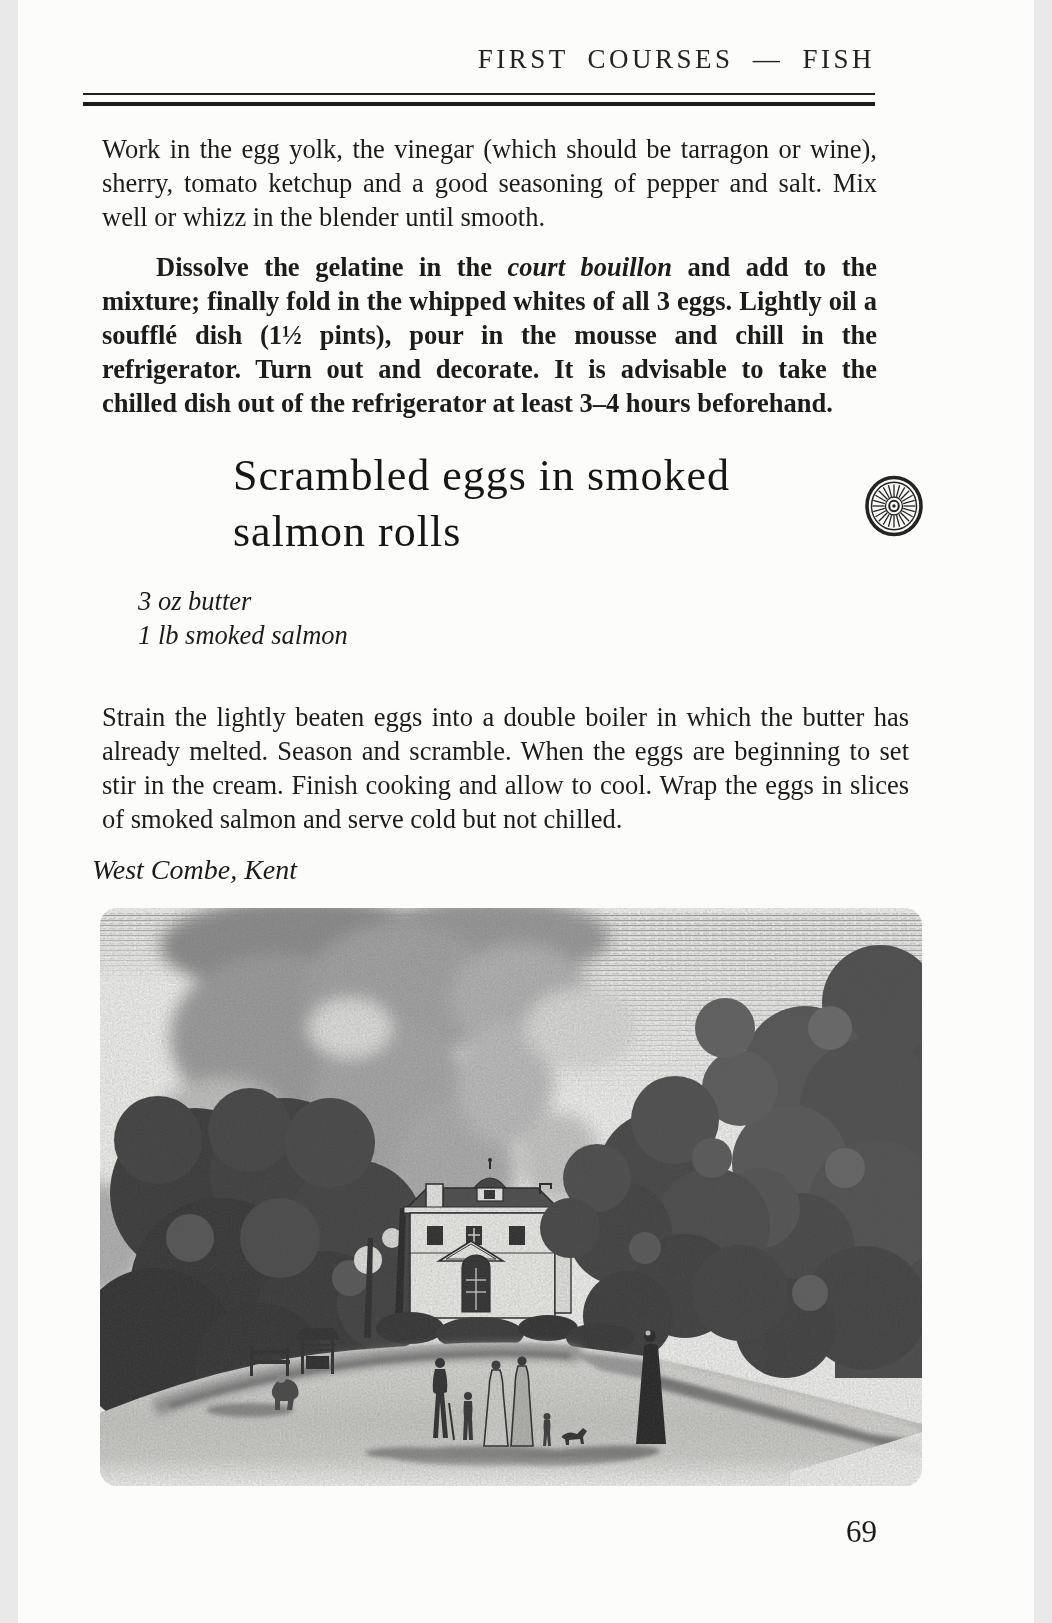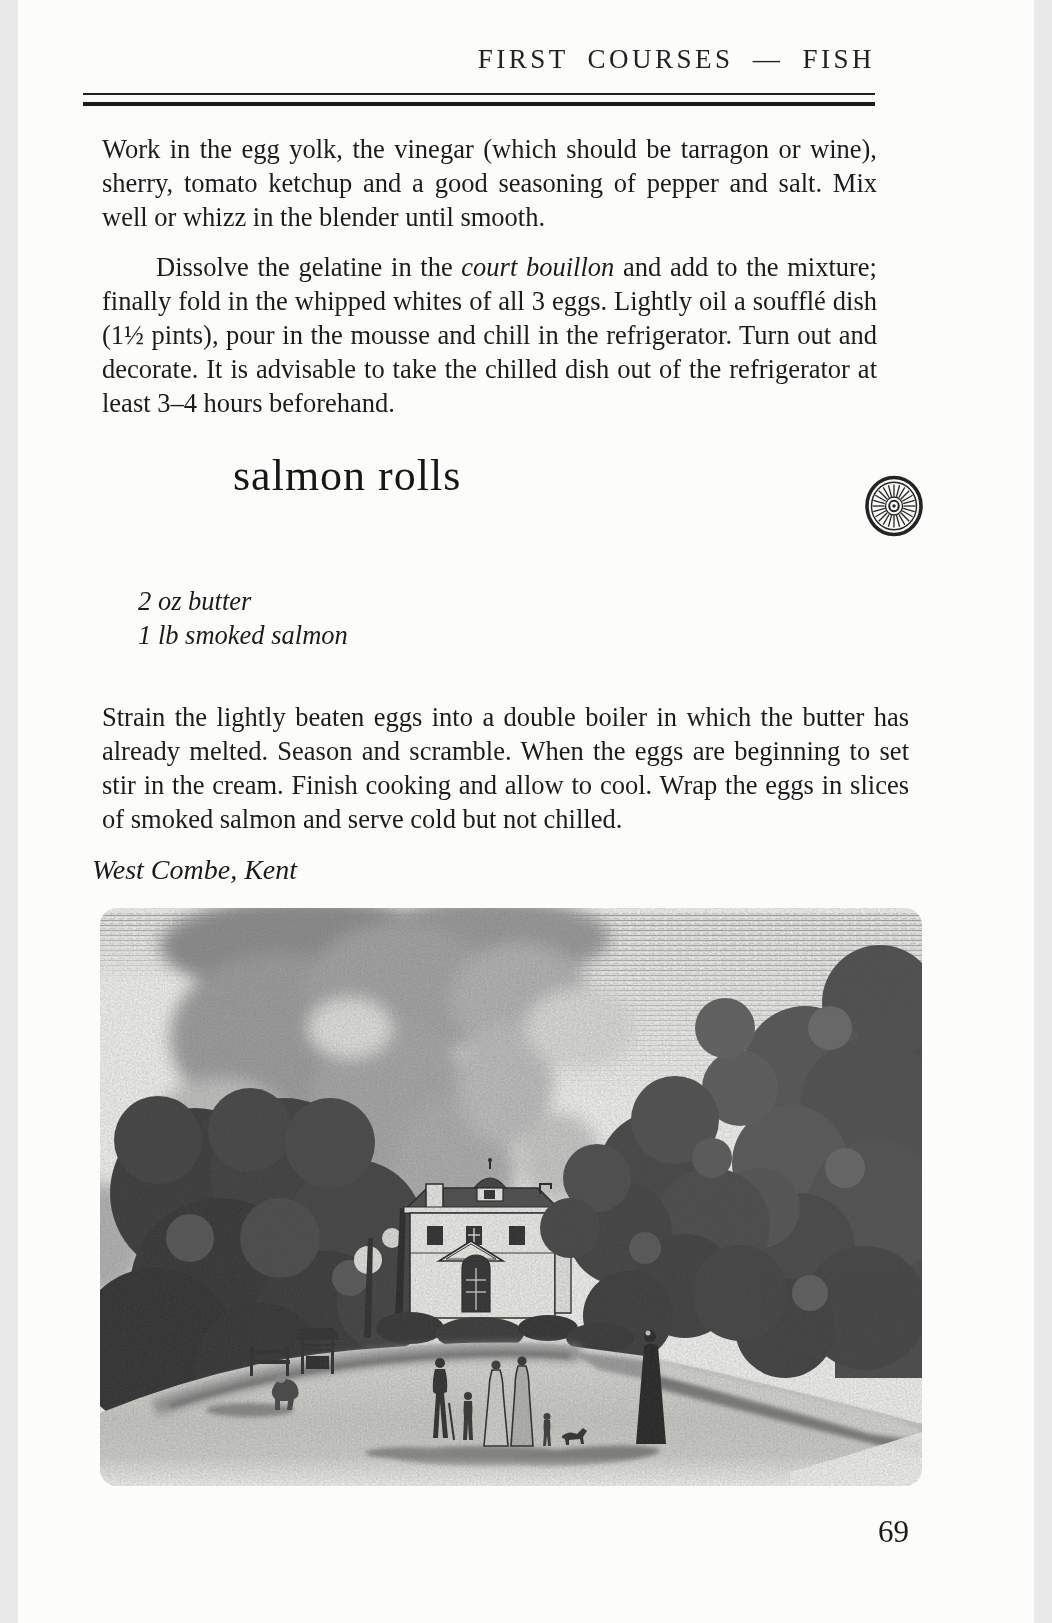--- a/index.html
+++ b/index.html
@@ -29,21 +29,21 @@
   }
   .body-text{
     position:absolute; left:68px; top:116px; width:807px;
   }
   .para{
     margin:16px;
     font-size:26.5px; line-height:34px;
     text-align:justify;
     color:#1c1c1c;
   }
-  .para.indent{ text-indent:54px; }
+  .para.indent{ text-indent:54px;font-weight:bold; }
   .recipe-title{
     position:absolute; left:215px; top:448px; width:660px;
     margin:0; font-weight:400;
     font-size:44px; line-height:56px; color:#161616;
     letter-spacing:1px;
   }
   .recipe-title .line{ display:block; }
   .ornament{
     position:absolute; left:845px; top:474px;
     width:62px; height:64px;
@@ -63,39 +63,40 @@
   .location{
     position:absolute; left:74px; top:854px;
     font-style:italic; font-size:28px; color:#1b1b1b;
   }
   .engraving{
     position:absolute; left:82px; top:908px;
     width:822px; height:578px;
   }
   .engraving svg{ display:block; width:822px; height:578px; }
   .page-number{
-    position:absolute; left:860px; top:1514px;
+    position:absolute; left:828px; top:1514px;
     font-size:31px; color:#1b1b1b;
   }
 </style>
 </head>
 <body>
 
 <div class="page">
 
   <div class="running-head">FIRST COURSES — FISH</div>
 
   <div class="rule-double"></div>
 
   <div class="body-text">
     <p class="para">Work in the egg yolk, the vinegar (which should be tarragon or wine), sherry, tomato ketchup and a good seasoning of pepper and salt. Mix well or whizz in the blender until smooth.</p>
     <p class="para indent"><span>Dissolve the gelatine in the </span><i>court bouillon</i><span> and add to the mixture; finally fold in the whipped whites of all 3 eggs. Lightly oil a soufflé dish (1½ pints), pour in the mousse and chill in the refrigerator. Turn out and decorate. It is advisable to take the chilled dish out of the refrigerator at least 3–4 hours beforehand.</span></p>
   </div>
 
   <h1 class="recipe-title">
+    <span class="line">Scrambled eggs in smoked</span>
     <span class="line">salmon rolls</span>
   </h1>
 
   <svg class="ornament" viewBox="-31 -32 62 64" aria-hidden="true">
     <g stroke="#242424" fill="none">
       <ellipse rx="27" ry="28.5" stroke-width="3.6"></ellipse>
       <ellipse rx="22.5" ry="23.8" stroke-width="1.4"></ellipse>
       <g stroke-width="1.3">
         <line y1="-21.5" y2="-9.5"></line>
         <line y1="-21.5" y2="-9.5" transform="rotate(15)"></line>
@@ -123,21 +124,21 @@
         <line y1="-21.5" y2="-9.5" transform="rotate(345)"></line>
       </g>
       <ellipse rx="8.5" ry="9" stroke-width="1.4"></ellipse>
       <ellipse rx="4.8" ry="5.2" stroke-width="2"></ellipse>
     </g>
     <circle r="1.7" fill="#242424"></circle>
   </svg>
 
   <div class="ingredients">
     <div class="col-right">
-      <div class="ing">2 oz butter</div>
+      <div class="ing">3 oz butter</div>
       <div class="ing">1 lb smoked salmon</div>
     </div>
   </div>
 
   <p class="para method">Strain the lightly beaten eggs into a double boiler in which the butter has already melted. Season and scramble. When the eggs are beginning to set stir in the cream. Finish cooking and allow to cool. Wrap the eggs in slices of smoked salmon and serve cold but not chilled.</p>
 
   <div class="location">West Combe, Kent</div>
 
   <div class="engraving">
     <svg viewBox="0 0 822 578" aria-hidden="true">

